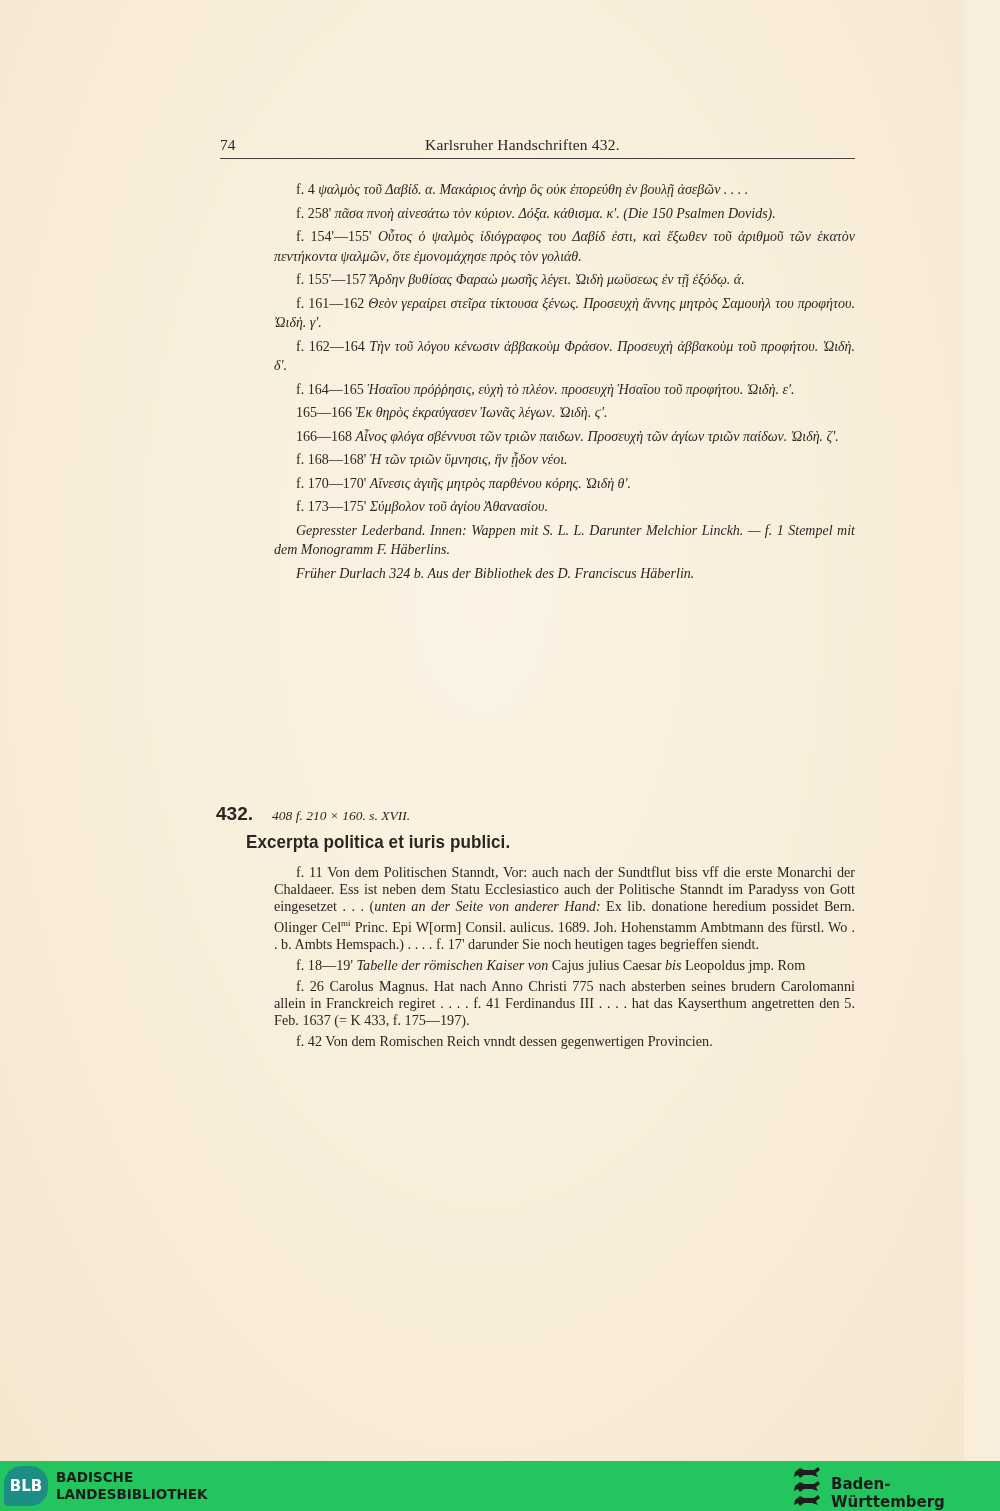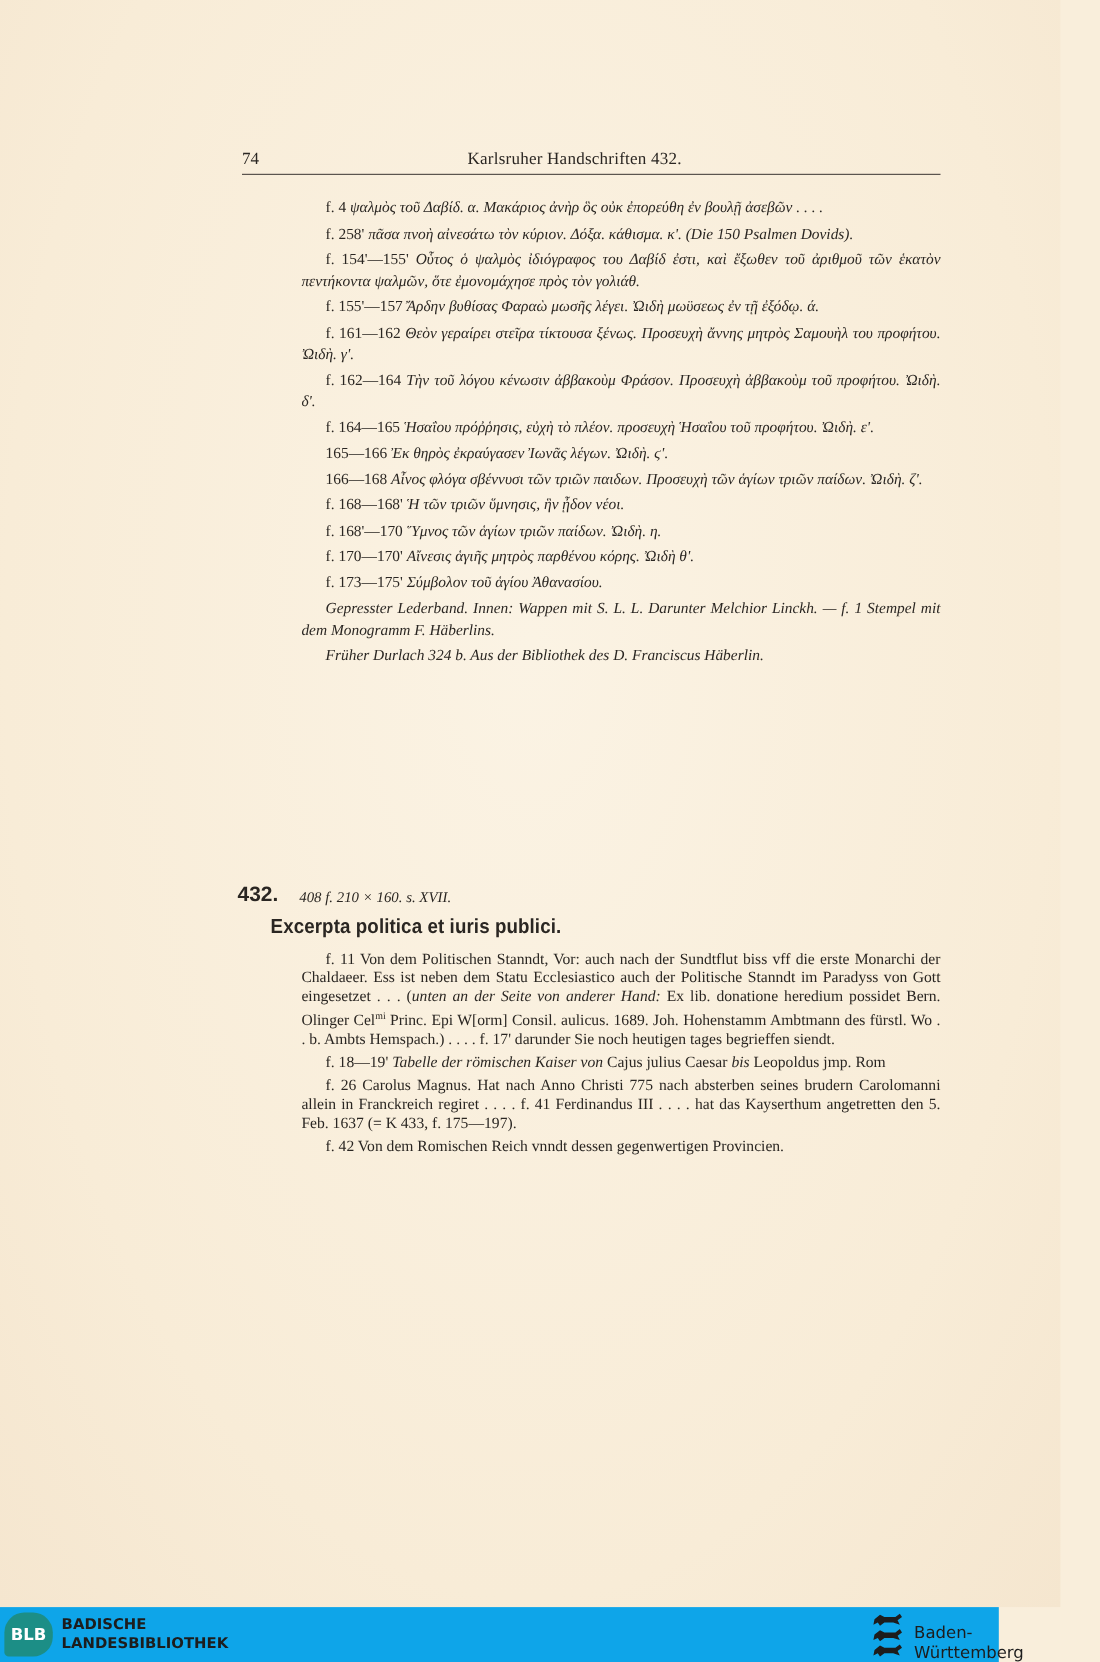--- a/index.html
+++ b/index.html
@@ -65,22 +65,22 @@
       letter-spacing: 0.1px;
       transform: scaleX(0.92);
       transform-origin: left center;
     }
     .sec2 { top: 864px; }
     .sec2 .entry { font-size: 14.2px; line-height: 17px; margin-bottom: 4px; }
 
     .footer {
       position: absolute;
       left: 0; top: 1461px;
-      width: 908px; height: 50px;
-      background: #0ea5e9;
+      width: 1000px; height: 50px;
+      background: #22c55e;
     }
     .blb-badge {
       position: absolute;
       left: 4px; top: 5px;
       width: 44px; height: 40px;
       background: #1c8e86;
       border-radius: 18px 18px 18px 4px;
       color: #fff;
       font-family: "DejaVu Sans", sans-serif;
       font-weight: bold;
@@ -101,20 +101,21 @@
       position: absolute;
       left: 792px; top: 4px;
       width: 30px; height: 44px;
     }
     .bw-name {
       position: absolute;
       left: 831px; top: 14px;
       font-family: "DejaVu Sans", sans-serif;
       font-size: 15px;
       color: #1d1d1d;
+      font-weight: bold;
     }
   </style>
 </head>
 <body>
 
 <div class="page">
 
   <div class="running-head">
     <span class="pg-num">74</span>
     <span class="title">Karlsruher Handschriften 432.</span>
@@ -124,21 +125,20 @@
     <p class="entry"><span class="lead">f. 4</span> <span class="gk">ψαλμὸς τοῦ Δαβίδ. α. Μακάριος ἀνὴρ ὃς οὐκ ἐπορεύθη ἐν βουλῇ ἀσεβῶν . . . .</span></p>
     <p class="entry"><span class="lead">f. 258'</span> <span class="gk">πᾶσα πνοὴ αἰνεσάτω τὸν κύριον. Δόξα. κάθισμα. κ'. (Die 150 Psalmen Dovids).</span></p>
     <p class="entry"><span class="lead">f. 154'—155'</span> <span class="gk">Οὗτος ὁ ψαλμὸς ἰδιόγραφος του Δαβίδ ἐστι, καὶ ἔξωθεν τοῦ ἀριθμοῦ τῶν ἑκατὸν πεντήκοντα ψαλμῶν, ὅτε ἐμονομάχησε πρὸς τὸν γολιάθ.</span></p>
     <p class="entry"><span class="lead">f. 155'—157</span> <span class="gk">Ἄρδην βυθίσας Φαραὼ μωσῆς λέγει. Ὠιδὴ μωϋσεως ἐν τῇ ἐξόδῳ. ά.</span></p>
     <p class="entry"><span class="lead">f. 161—162</span> <span class="gk">Θεὸν γεραίρει στεῖρα τίκτουσα ξένως. Προσευχὴ ἄννης μητρὸς Σαμουὴλ του προφήτου. Ὠιδὴ. γ'.</span></p>
     <p class="entry"><span class="lead">f. 162—164</span> <span class="gk">Τὴν τοῦ λόγου κένωσιν ἀββακοὺμ Φράσον. Προσευχὴ ἀββακοὺμ τοῦ προφήτου. Ὠιδὴ. δ'.</span></p>
     <p class="entry"><span class="lead">f. 164—165</span> <span class="gk">Ἡσαΐου πρόῤῥησις, εὐχὴ τὸ πλέον. προσευχὴ Ἡσαΐου τοῦ προφήτου. Ὠιδὴ. ε'.</span></p>
     <p class="entry"><span class="lead">165—166</span> <span class="gk">Ἐκ θηρὸς ἐκραύγασεν Ἰωνᾶς λέγων. Ὠιδὴ. ϛ'.</span></p>
     <p class="entry"><span class="lead">166—168</span> <span class="gk">Αἶνος φλόγα σβέννυσι τῶν τριῶν παιδων. Προσευχὴ τῶν ἁγίων τριῶν παίδων. Ὠιδὴ. ζ'.</span></p>
     <p class="entry"><span class="lead">f. 168—168'</span> <span class="gk">Ἡ τῶν τριῶν ὕμνησις, ἣν ᾖδον νέοι.</span></p>
-    <p class="entry"><span class="lead">f. 168'—170</span> <span class="gk">Ὕμνος τῶν ἁγίων τριῶν παίδων. Ὠιδὴ. η.</span></p>
     <p class="entry"><span class="lead">f. 170—170'</span> <span class="gk">Αἴνεσις ἁγιῆς μητρὸς παρθένου κόρης. Ὠιδὴ θ'.</span></p>
     <p class="entry"><span class="lead">f. 173—175'</span> <span class="gk">Σύμβολον τοῦ ἁγίου Ἀθανασίου.</span></p>
     <p class="entry"><i>Gepresster Lederband. Innen: Wappen mit S. L. L. Darunter Melchior Linckh. — f. 1 Stempel mit dem Monogramm F. Häberlins.</i></p>
     <p class="entry"><i>Früher Durlach 324 b. Aus der Bibliothek des D. Franciscus Häberlin.</i></p>
   </div>
 
   <div class="msnum">432.</div>
   <div class="msmeta">408 f. 210 × 160. s. XVII.</div>
   <div class="mstitle">Excerpta politica et iuris publici.</div>
 

